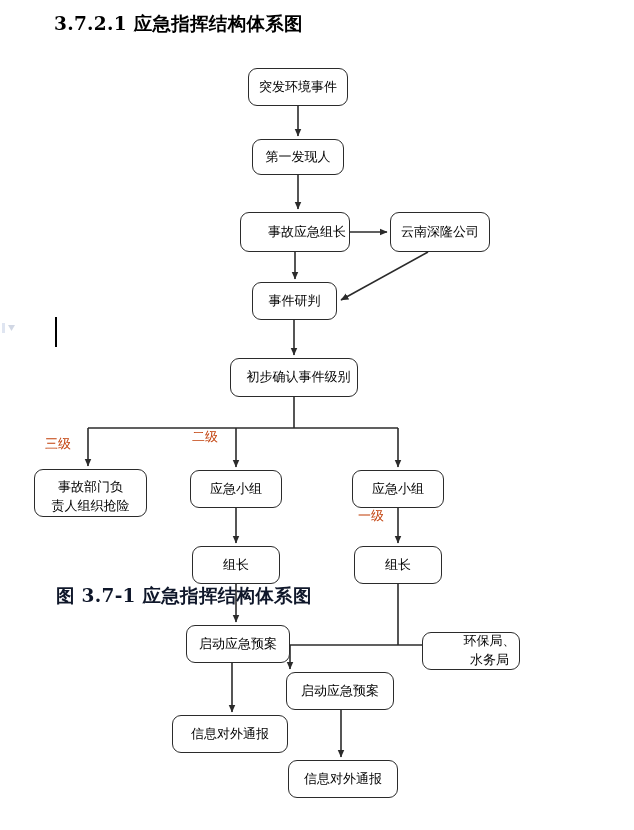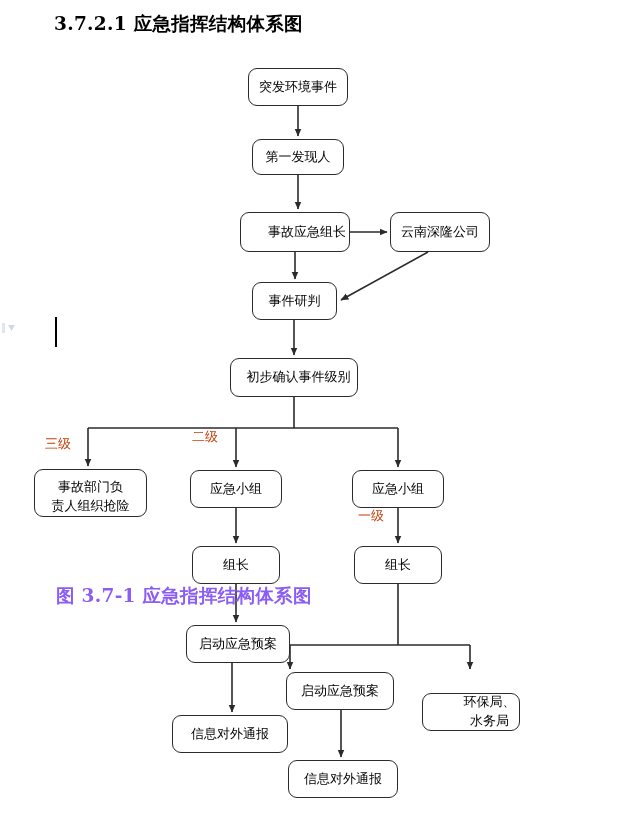--- a/index.html
+++ b/index.html
@@ -32,21 +32,21 @@
     white-space: nowrap;
   }
   .caption {
     position: absolute;
     left: 56px;
     top: 583px;
     font-family: "DejaVu Serif", "Liberation Serif", serif;
     font-weight: bold;
     font-size: 18.5px;
     letter-spacing: 0.3px;
-    color: #8b5cf6;
+    color: #0f172a;
     white-space: nowrap;
     z-index: 30;
     background: transparent;
   }
   .caret {
     position: absolute;
     left: 55px;
     top: 317px;
     width: 2px;
     height: 30px;
@@ -210,21 +210,21 @@
   </div>
 
   <div class="node" style="left:186px; top:625px; width:104px; height:38px;">
     <span class="txt">启动应急预案</span>
   </div>
 
   <div class="node" style="left:286px; top:672px; width:108px; height:38px;">
     <span class="txt">启动应急预案</span>
   </div>
 
-  <div class="node" style="left:422px; top:693px; width:98px; height:38px;padding-left:40px;">
+  <div class="node" style="left:422px; top:632px; width:98px; height:38px;padding-left:40px;">
     <span class="txt">环保局、水务局</span>
   </div>
 
   <div class="node" style="left:172px; top:715px; width:116px; height:38px;">
     <span class="txt">信息对外通报</span>
   </div>
 
   <div class="node" style="left:288px; top:760px; width:110px; height:38px;">
     <span class="txt">信息对外通报</span>
   </div>

